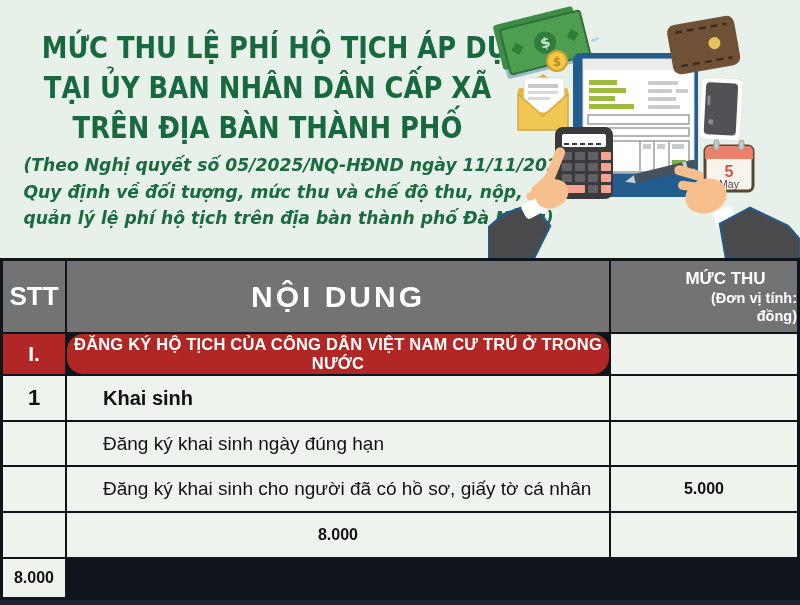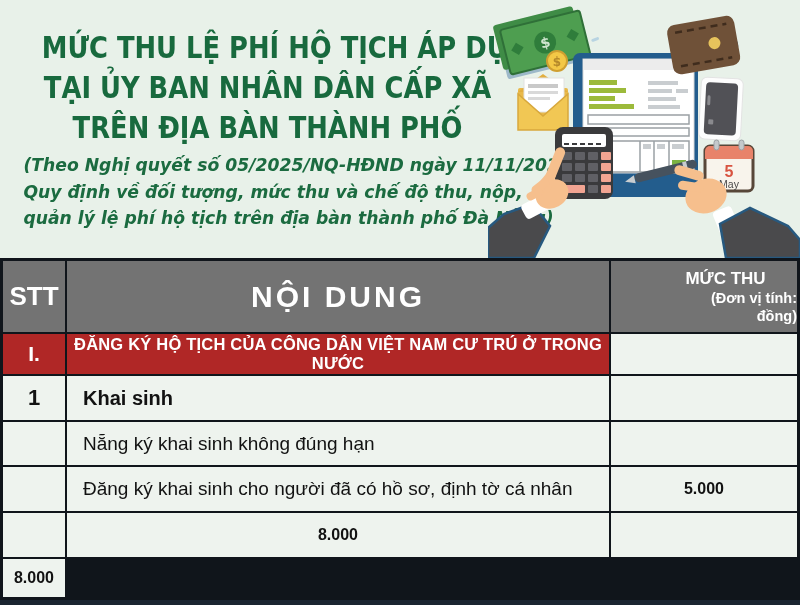--- a/index.html
+++ b/index.html
@@ -33,24 +33,24 @@
   }
   .cell{display:flex;align-items:center;overflow:hidden;}
   .head{background:#737373;color:#ffffff;justify-content:center;text-align:right;}
   .head-stt{font-size:26px;font-weight:bold;}
   .head-content{font-size:30px;font-weight:bold;letter-spacing:3px;}
   .head-amount{flex-direction:column;justify-content:center;line-height:1.25;padding-left:43px;}
   .head-amount .l1{font-size:17px;font-weight:bold;}
   .head-amount .l2{font-size:14.5px;font-weight:bold;margin-left:16px;}
   .sec{background:#b02726;color:#ffffff;}
   .sec-stt{justify-content:center;font-size:21px;font-weight:bold;}
-  .sec-content{justify-content:center;text-align:center;font-size:16.5px;font-weight:bold;letter-spacing:.2px;}
+  .sec-content{justify-content:center;text-align:center;font-size:16.5px;font-weight:bold;letter-spacing:.2px;border-radius:16px;}
   .data{background:#eef3ee;color:#121212;}
   .d-stt{justify-content:center;font-size:22px;font-weight:bold;}
-  .d-content{padding-left:16px;font-size:19px;}
+  .d-content{padding-left:36px;font-size:19px;}
   .d-content.bold{font-weight:bold;font-size:20px;}
   .d-amount{justify-content:center;font-size:16px;font-weight:bold;}
   .bottom-bar{position:absolute;left:0;top:600px;width:800px;height:5px;background:#1a2430;}
 </style>
 </head>
 <body>
 
 <div class="header">
   <div class="title-block">
     <div class="title-line">MỨC THU LỆ PHÍ HỘ TỊCH ÁP DỤNG</div>
@@ -206,25 +206,25 @@
 
   <div class="cell sec sec-stt">I.</div>
   <div class="cell sec sec-content">ĐĂNG KÝ HỘ TỊCH CỦA CÔNG DÂN VIỆT NAM CƯ TRÚ Ở TRONG NƯỚC</div>
   <div class="cell data d-amount"></div>
 
   <div class="cell data d-stt">1</div>
   <div class="cell data d-content bold">Khai sinh</div>
   <div class="cell data d-amount"></div>
 
   <div class="cell data d-stt"></div>
-  <div class="cell data d-content">Nẵng ký khai sinh không đúng hạn</div>
+  <div class="cell data d-content">Đăng ký khai sinh ngày đúng hạn</div>
   <div class="cell data d-amount"></div>
 
   <div class="cell data d-stt"></div>
-  <div class="cell data d-content">Đăng ký khai sinh cho người đã có hồ sơ, định tờ cá nhân</div>
+  <div class="cell data d-content">Đăng ký khai sinh cho người đã có hồ sơ, giấy tờ cá nhân</div>
   <div class="cell data d-amount">5.000</div>
 
   <div class="cell data d-stt"></div>
   <div class="cell data d-amount">8.000</div>
 
   <div class="cell data d-stt"></div>
   <div class="cell data d-amount">8.000</div>
 </div>
 
 <div class="bottom-bar"></div>

